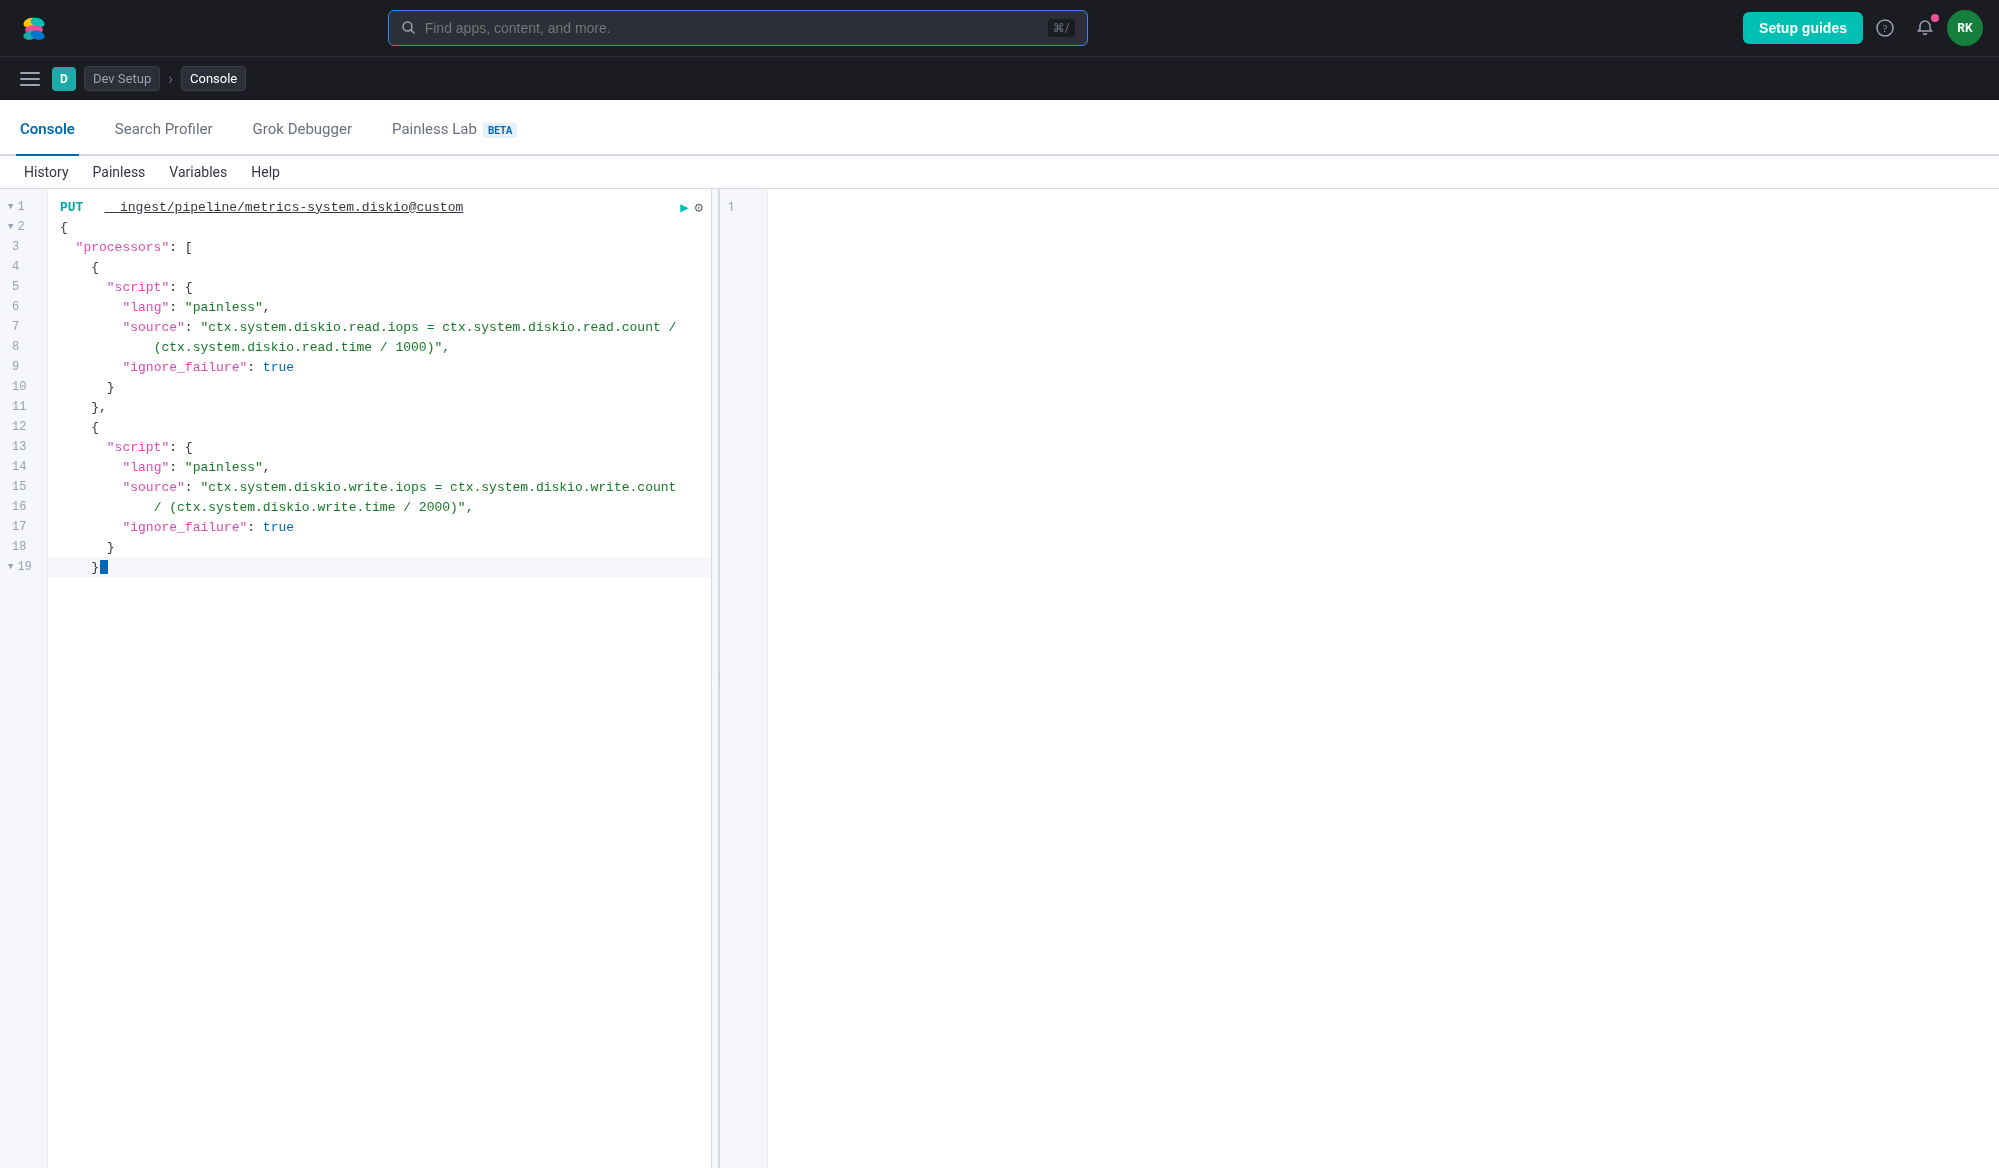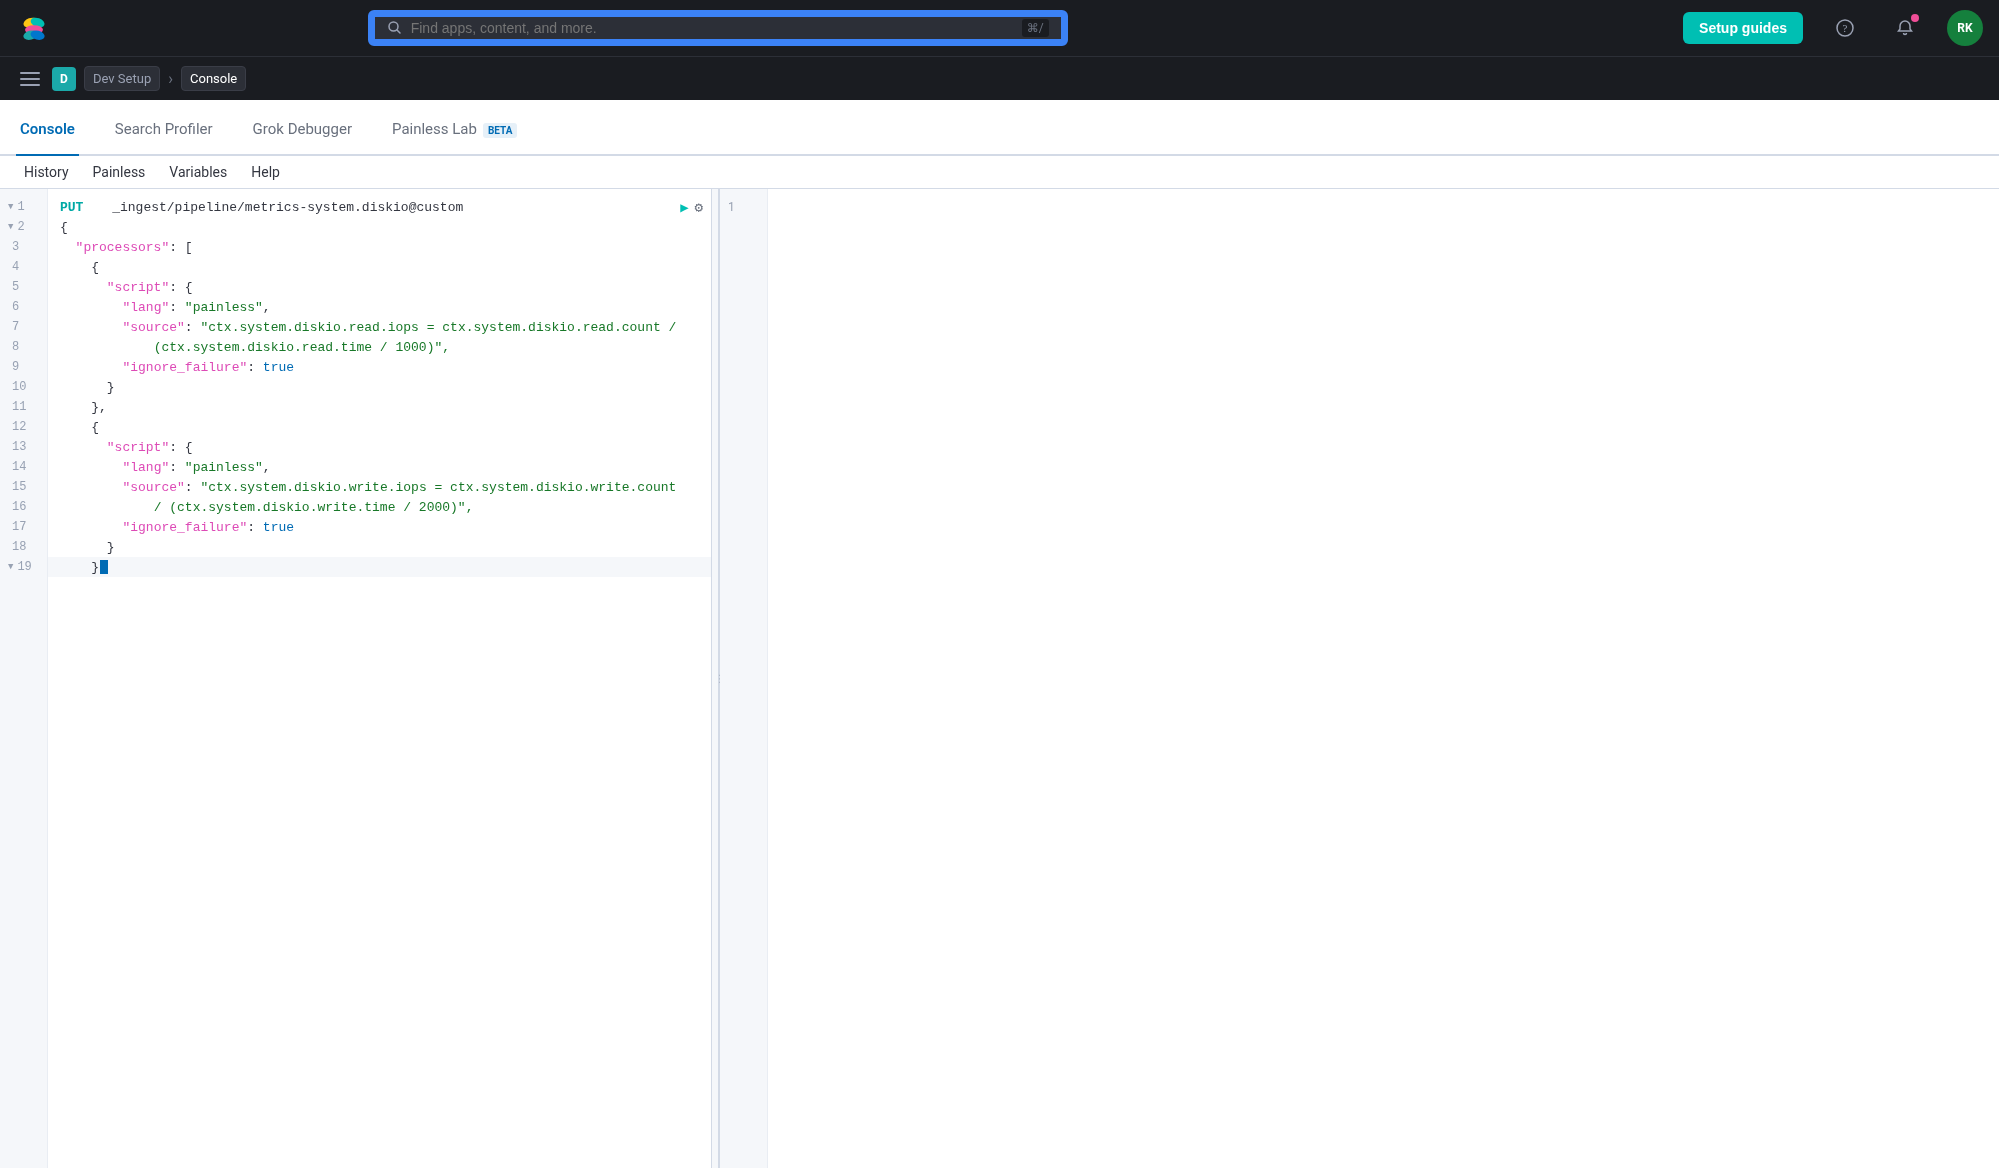--- a/index.html
+++ b/index.html
@@ -35,41 +35,41 @@
       flex: 1;
       max-width: 700px;
       margin: 0 auto;
       display: flex;
       align-items: center;
       background: #2c2f37;
       border-radius: 6px;
       padding: 0 12px;
       height: 36px;
       gap: 8px;
-      border: 7px solid #3b82f6;
+      border: 1px solid #3b82f6;
     }
     .search-bar input {
       background: transparent;
       border: none;
       outline: none;
       color: #9aa1b3;
       font-size: 14px;
       flex: 1;
     }
     .search-shortcut {
       color: #6b7280;
       font-size: 12px;
       background: #1a1c21;
       padding: 2px 5px;
       border-radius: 3px;
     }
     .nav-right {
       display: flex;
       align-items: center;
-      gap: 24px;
+      gap: 4px;
       margin-left: auto;
     }
     .setup-guides-btn {
       background: #00bfb3;
       color: #fff;
       border: none;
       border-radius: 6px;
       padding: 8px 16px;
       font-size: 14px;
       font-weight: 600;
@@ -299,21 +299,21 @@
       cursor: col-resize;
       display: flex;
       align-items: center;
       justify-content: center;
       color: #98a2b3;
       font-size: 10px;
     }
 
     
     .kw-put { color: #00a9a5; font-weight: 600; }
-    .kw-path { color: #343741; }
+    .kw-path { color: #343741; text-decoration: underline; }
     .kw-key { color: #dd4ab6; }
     .kw-string { color: #187828; }
     .kw-bool { color: #006bb4; font-family: Liberation Mono, monospace; }
     .kw-punct { color: #343741; }
     .output-line-numbers {
       padding: 8px 0;
       background: #f5f7fa;
       min-width: 48px;
       border-right: 1px solid #e9edf3;
     }

